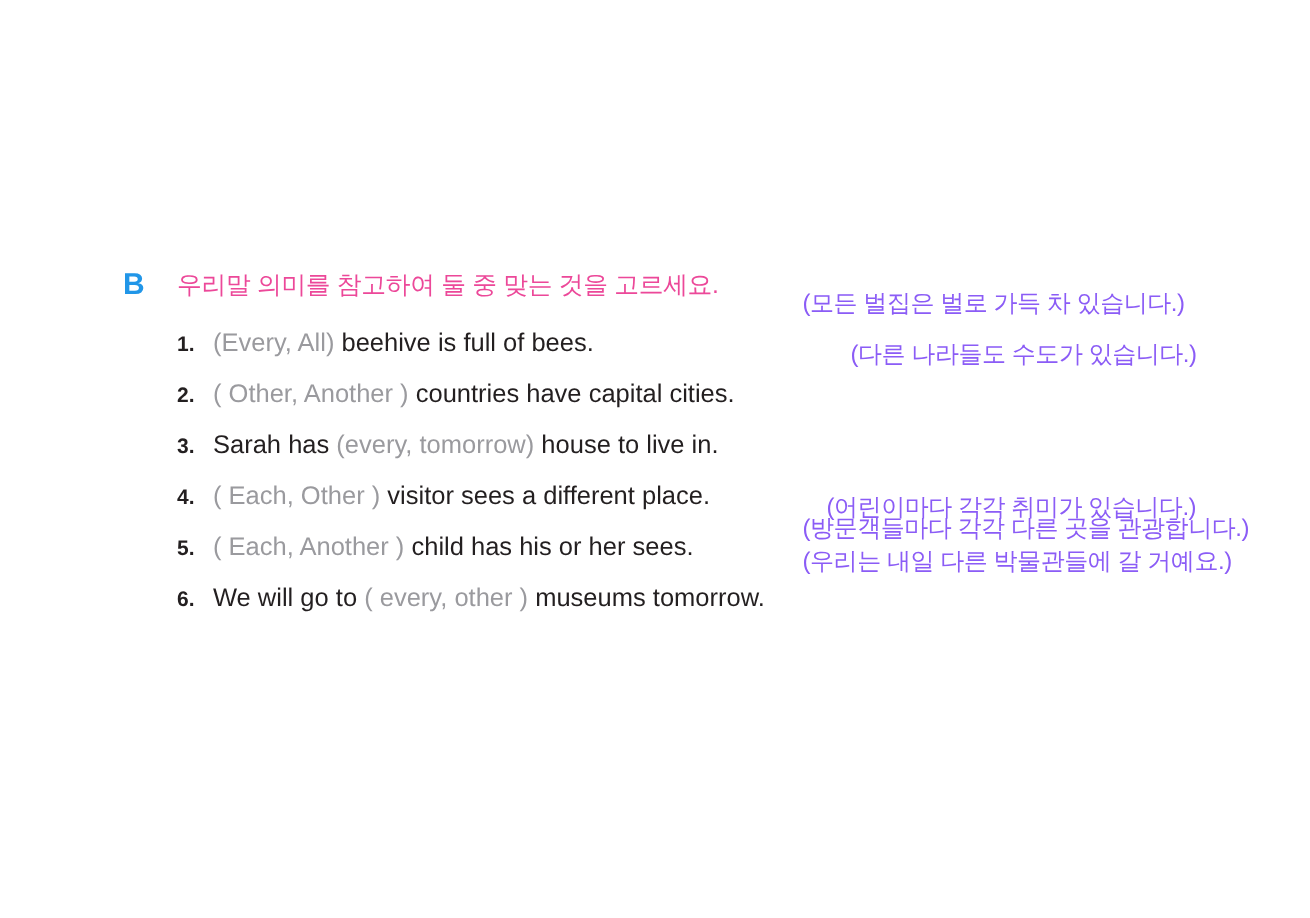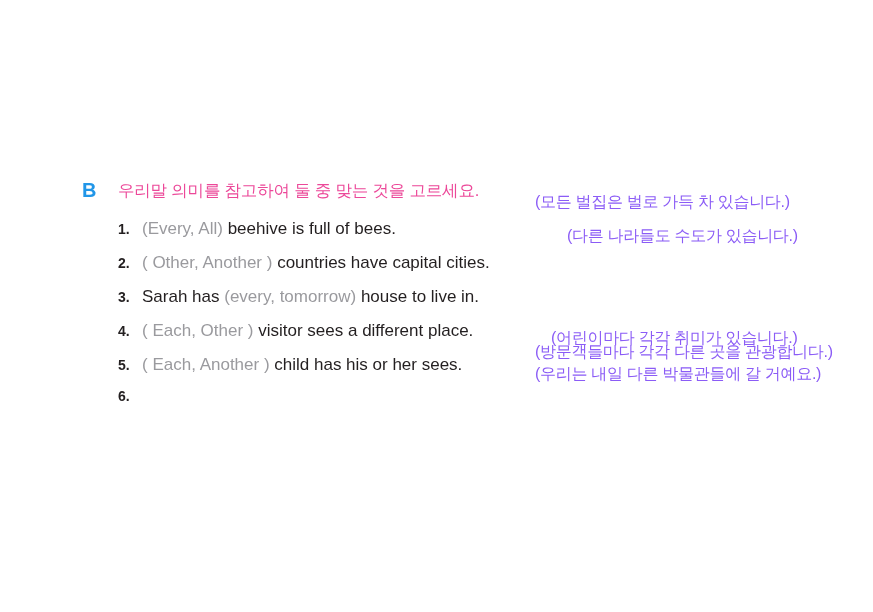--- a/index.html
+++ b/index.html
@@ -128,19 +128,20 @@
         <div class="item">
           <div class="item-num">5.</div>
           <div class="item-sentence"><span></span><span class="choice">( Each, Another )</span><span> child has his or her sees.</span></div>
         </div>
         <div class="item-ko" style="left:535px; top:-26px;margin-left:16px;">(어린이마다 각각 취미가 있습니다.)</div>
       </div>
 
       <div class="row-wrap">
         <div class="item">
           <div class="item-num">6.</div>
+          <div class="item-sentence"><span>We will go to </span><span class="choice">( every, other )</span><span> museums tomorrow.</span></div>
         </div>
         <div class="item-ko" style="left:535px; top:-24px;">(우리는 내일 다른 박물관들에 갈 거예요.)</div>
       </div>
 
     </div>
   </div>
 </div>
 
 </body></html>

